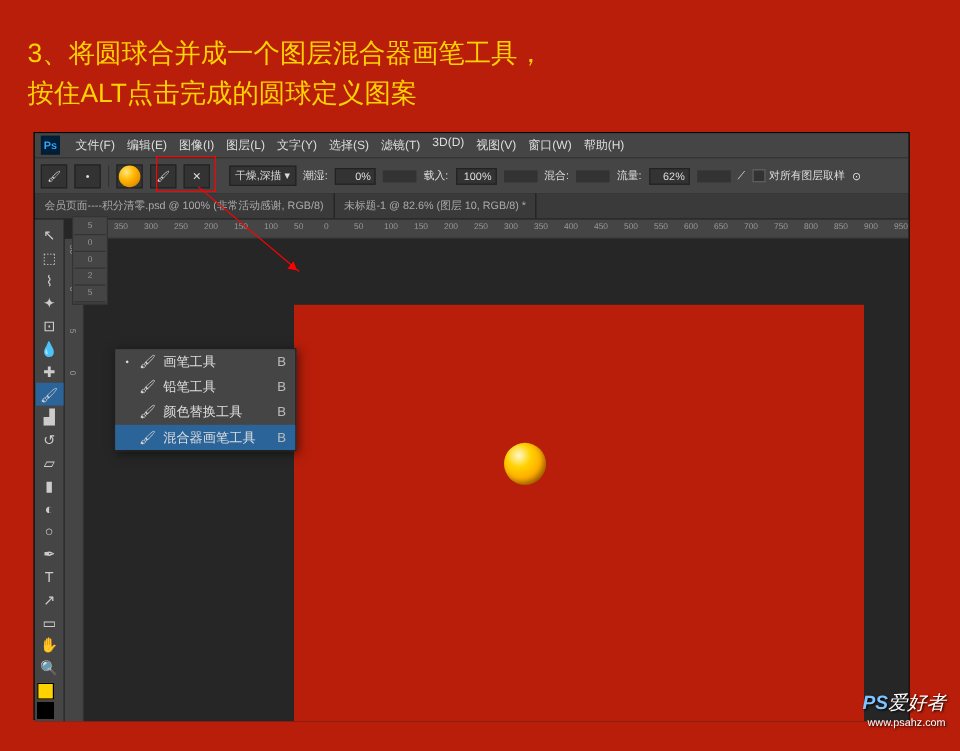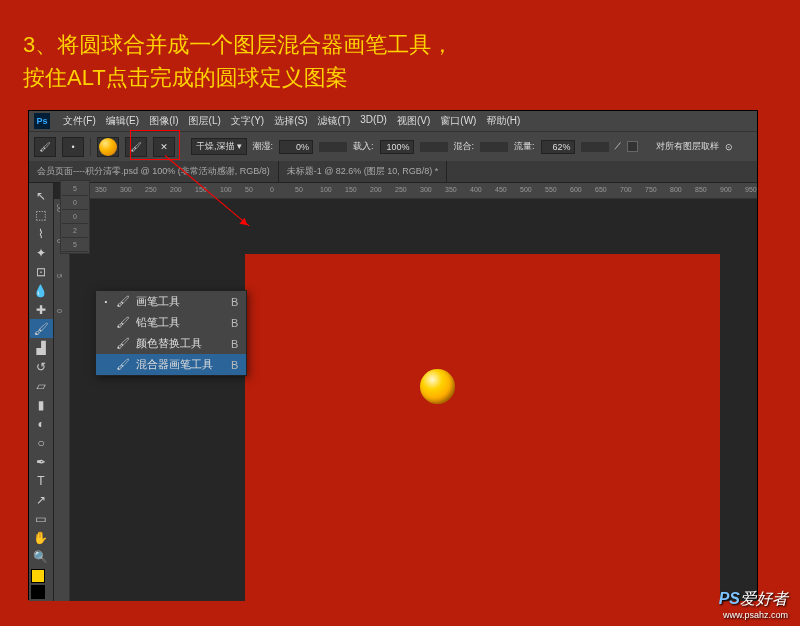--- a/index.html
+++ b/index.html
@@ -40,23 +40,23 @@
 .red-arrow::after { content: ''; position: absolute; right: -2px; top: -3px; border: 4px solid transparent; border-left: 7px solid #ff0000; }
 .tool-flyout { position: absolute; top: 290px; left: 95px; background: #454545; border: 1px solid #222; box-shadow: 2px 2px 8px rgba(0,0,0,0.5); font-size: 11px; color: #ddd; }
 .tool-flyout-item { display: flex; align-items: center; padding: 3px 8px 3px 6px; cursor: pointer; }
 .tool-flyout-item.hover { background: #2b6499; }
 .tool-flyout-item .dot { width: 8px; text-align: center; font-size: 8px; }
 .tool-flyout-item .icon { width: 18px; height: 15px; margin: 0 4px; display: flex; align-items: center; justify-content: center; }
 .tool-flyout-item .label { flex: 1; margin-right: 18px; }
 .tool-flyout-item .shortcut { color: #bbb; }
 .mini-rulers { position: absolute; top: 180px; left: 60px; width: 30px; background: #454545; border: 1px solid #333; font-size: 7px; color: #999; padding: 1px; text-align: center; }
 .mini-rulers div { border-bottom: 1px solid #333; padding: 3px 0; }
-.checkbox-label { display: flex; align-items: center; gap: 18px; text-align: right; }
+.checkbox-label { display: flex; align-items: center; gap: 3px; text-align: right; }
 .checkbox { width: 11px; height: 11px; background: #333; border: 1px solid #666; }
-.watermark { position: absolute; bottom: 6px; right: 12px; font-size: 16px; color: #fff; font-family: Arial; font-style: italic; text-shadow: 1px 1px 2px #000; }
+.watermark { position: absolute; bottom: 19px; right: 12px; font-size: 16px; color: #fff; font-family: Arial; font-style: italic; text-shadow: 1px 1px 2px #000; }
 .watermark .ps { color: #7fc3ff; font-weight: bold; }
 .watermark .sub { font-size: 9px; display: block; text-align: right; font-style: normal; }
 </style>
 </head>
 <body>
 
 <div class="instruction">
   <span>3、将圆球合并成一个图层混合器画笔工具，</span><br>
   <span>按住ALT点击完成的圆球定义图案</span>
 </div>

